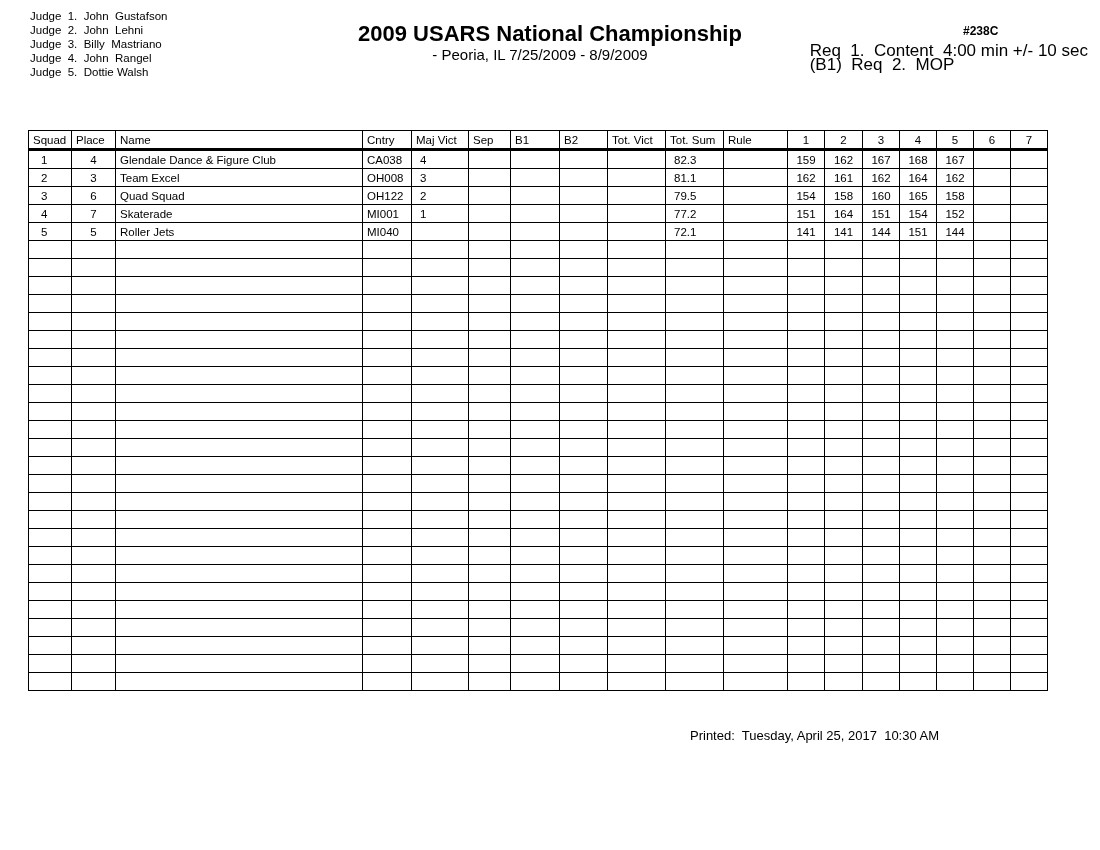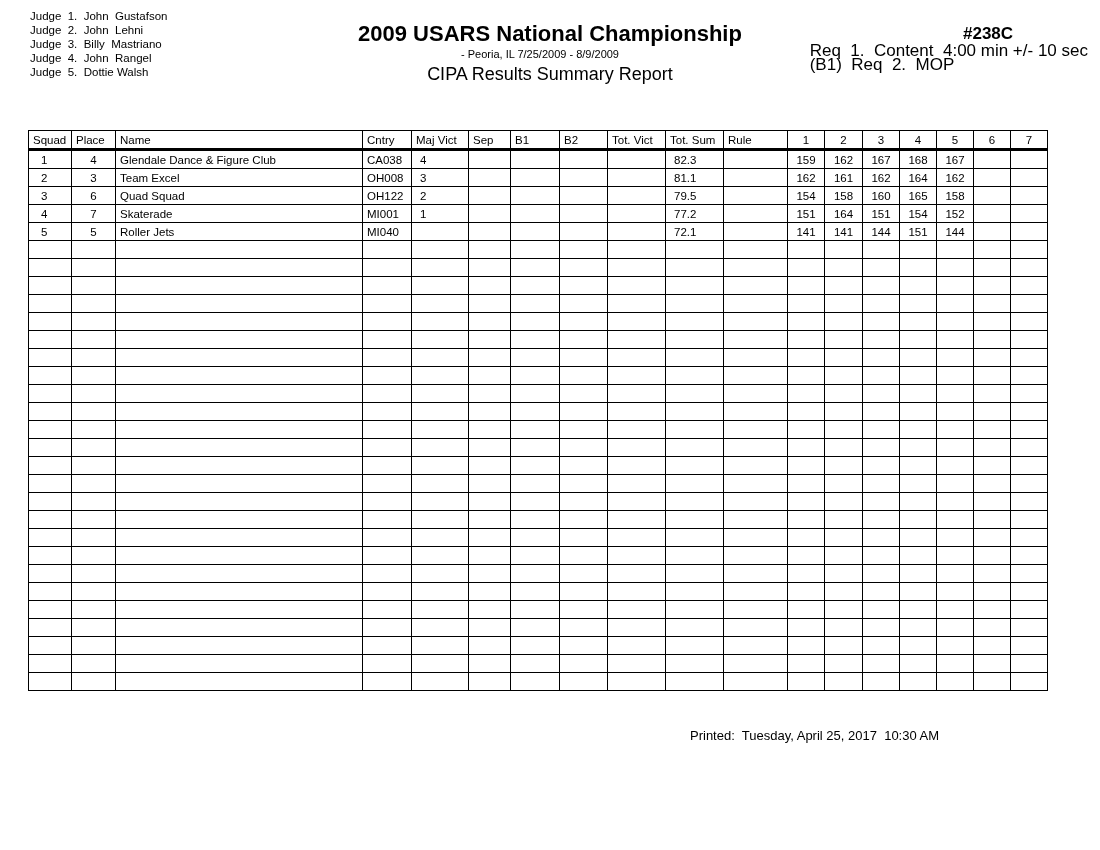--- a/index.html
+++ b/index.html
@@ -16,27 +16,27 @@
     position: absolute; left: 30px; top: 9px;
     font-size: 11.5px; line-height: 14px;
   }
   .judges div { white-space: pre; }
 
   .title-block {
     position: absolute; left: 330px; top: 22px; width: 440px;
     text-align: center;
   }
   .title-main { font-size: 22px; font-weight: bold; line-height: 24px; }
-  .title-sub { font-size: 11px; line-height: 17px; margin-left: -20px; }
+  .title-sub { font-size: 15px; line-height: 17px; margin-left: -20px; }
   .title-event { font-size: 20px; font-weight: bold; line-height: 26px; margin-top: 3px; }
   .title-report { font-size: 18px; line-height: 22px; }
 
   .event-num {
     position: absolute; left: 963px; top: 24px;
-    font-size: 17px; font-weight: bold;
+    font-size: 12px; font-weight: bold;
   }
   .reqs {
     position: absolute; right: 12px; top: 44px;
     font-size: 17px; line-height: 14px;
   }
   .reqs div { white-space: pre; }
   .reqs .r1 { text-align: right; }
   .reqs .r2 { margin-left: 0; }
 
   table.results {
@@ -73,21 +73,20 @@
     <div>Judge  1.  John  Gustafson</div>
     <div>Judge  2.  John  Lehni</div>
     <div>Judge  3.  Billy  Mastriano</div>
     <div>Judge  4.  John  Rangel</div>
     <div>Judge  5.  Dottie Walsh</div>
   </div>
 
   <div class="title-block">
     <div class="title-main">2009 USARS National Championship</div>
     <div class="title-sub">- Peoria, IL  7/25/2009 - 8/9/2009</div>
-    <div class="title-report">CIPA Results Summary Report</div>
   </div>
 
   <div class="event-num">#238C</div>
   <div class="reqs">
     <div class="r1">Req  1.  Content  4:00 min +/- 10 sec</div>
     <div class="r2">(B1)  Req  2.  MOP</div>
   </div>
 
   <table class="results">
     <colgroup>

